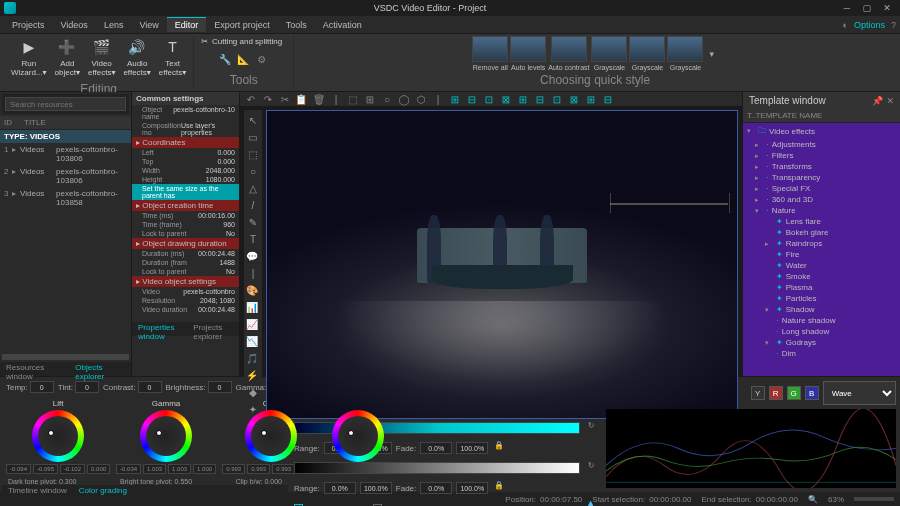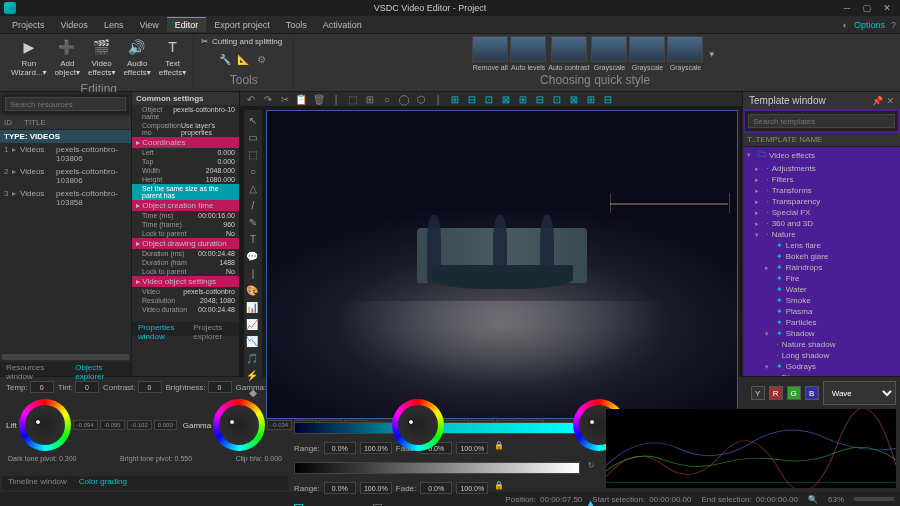--- a/index.html
+++ b/index.html
@@ -26,21 +26,21 @@
 .leftpanel{width:132px;background:#2a2a2a;border-right:1px solid #1a1a1a;display:flex;flex-direction:column}
 .searchbox{padding:3px;background:#222;margin:2px}
 .searchbox input{width:100%;background:#333;border:1px solid #444;color:#aaa;padding:2px 16px 2px 4px;font-size:8px;height:14px}
 .listhdr{display:flex;background:#333;font-size:8px;color:#888;padding:2px 4px;border-bottom:1px solid #222}
 .listhdr .col1{width:20px}
 .listrow{display:flex;padding:2px 4px;font-size:8px;cursor:pointer}
 .listrow .icon{width:10px;color:#888}
 .listrow.typehdr{background:#2a4a5a;color:#fff;font-weight:bold}
 .proppanel{width:108px;background:#2a2a2a;border-right:1px solid #1a1a1a;font-size:8px;overflow:hidden}
 .prophdr{background:#333;padding:2px 4px;color:#ccc;font-weight:bold}
-.propsec{padding:1px 4px;background:#be185d;color:#bbb;font-size:8px}
+.propsec{padding:1px 4px;background:#7f1d1d;color:#bbb;font-size:8px}
 .proprow{display:flex;padding:1px 4px;color:#999;font-size:7px;padding-left:10px}
 .proprow .plabel{flex:1}
 .proprow .pval{color:#ccc}
 .proprow.hl{background:#00a0a8;color:#fff}
 .centerview{flex:1;background:#1a1a1a;display:flex;flex-direction:column}
 .toolbar2{height:18px;background:#2a2a2a;display:flex;align-items:center;padding:0 4px;gap:3px}
 .tbicon{width:14px;height:14px;display:flex;align-items:center;justify-content:center;cursor:pointer;font-size:10px;color:#888}
 .tbicon.teal{color:#00c4cc}
 .preview{flex:1;display:flex;padding:4px}
 .sidetools{width:18px;background:#2a2a2a;display:flex;flex-direction:column;gap:1px;padding:2px 1px}
@@ -65,21 +65,21 @@
 .treeitem .ticon{color:#00c4cc;font-size:8px}
 .bottomtabs{height:14px;background:#222;display:flex;font-size:8px}
 .btab{padding:1px 6px;cursor:pointer;color:#888}
 .btab.active{color:#00c4cc}
 .bottomarea{height:116px;background:#2a2a2a;display:flex;border-top:1px solid #1a1a1a}
 .colorpanel{width:290px;display:flex;flex-direction:column;padding:2px}
 .cpcontrols{display:flex;gap:4px;align-items:center;padding:2px 4px;font-size:8px}
 .cpinput{display:flex;align-items:center;gap:2px}
 .cpinput input{width:24px;background:#222;border:1px solid #444;color:#ccc;font-size:7px;padding:1px 2px;height:12px;text-align:center}
 .wheels{display:flex;gap:6px;padding:4px 4px;justify-content:space-around}
-.wheelgrp{display:flex;align-items:center;gap:2px}
+.wheelgrp{display:flex;flex-direction:column;align-items:center;gap:2px}
 .wheel{width:52px;height:52px;border-radius:50%;background:conic-gradient(red,yellow,lime,cyan,blue,magenta,red);position:relative;cursor:pointer}
 .wheel::after{content:'';position:absolute;inset:6px;border-radius:50%;background:radial-gradient(#222,#333)}
 .wheeldot{position:absolute;width:6px;height:6px;background:#fff;border-radius:50%;border:1px solid #000;top:20px;left:16px;z-index:2}
 .wheellbl{font-size:8px;color:#ccc}
 .wheelvals{display:flex;gap:2px;font-size:6px;color:#888}
 .wheelval{background:#222;padding:1px 3px;border:1px solid #444}
 .huepanel{width:312px;padding:4px;display:flex;flex-direction:column;gap:6px}
 .hueslider{display:flex;align-items:center;gap:4px;font-size:8px}
 .huebar{flex:1;height:12px;background:linear-gradient(90deg,red,yellow,lime,cyan,blue,magenta,red);border:1px solid #444;cursor:pointer}
 .huebar.blue{background:linear-gradient(90deg,#003,#00c4cc,#0ff)}
@@ -368,21 +368,20 @@
           </div>
       </div>
     </div>
   </div>
 
   <div class="rightpanel">
     <div class="panelhdr">
         <span>Template window</span>
         <span class="pin">📌 ✕</span>
       </div>
-    <div class="searchbox"><input placeholder="Search templates" style=""></div>
     <div class="listhdr">
         <span>T..</span>
         <span>TEMPLATE NAME</span>
       </div>
     <div class="tree" id="templatetree">
         <div class="treeitem lvl0">
           <span class="exp">▾</span>
           <span class="ticon">🗀</span>
           <span>Video effects</span>
         </div>

